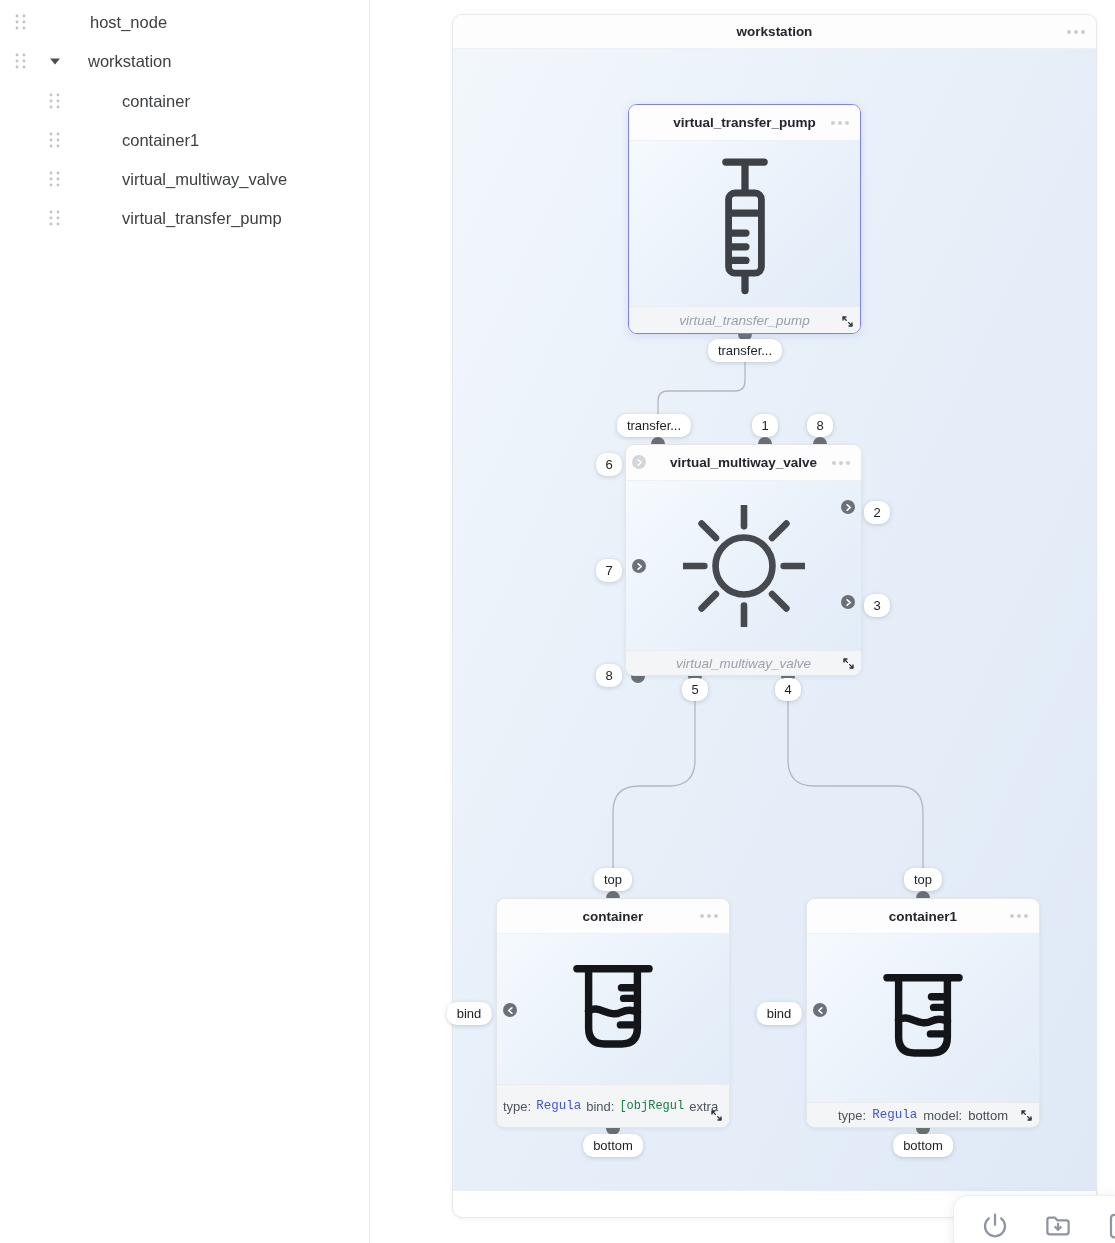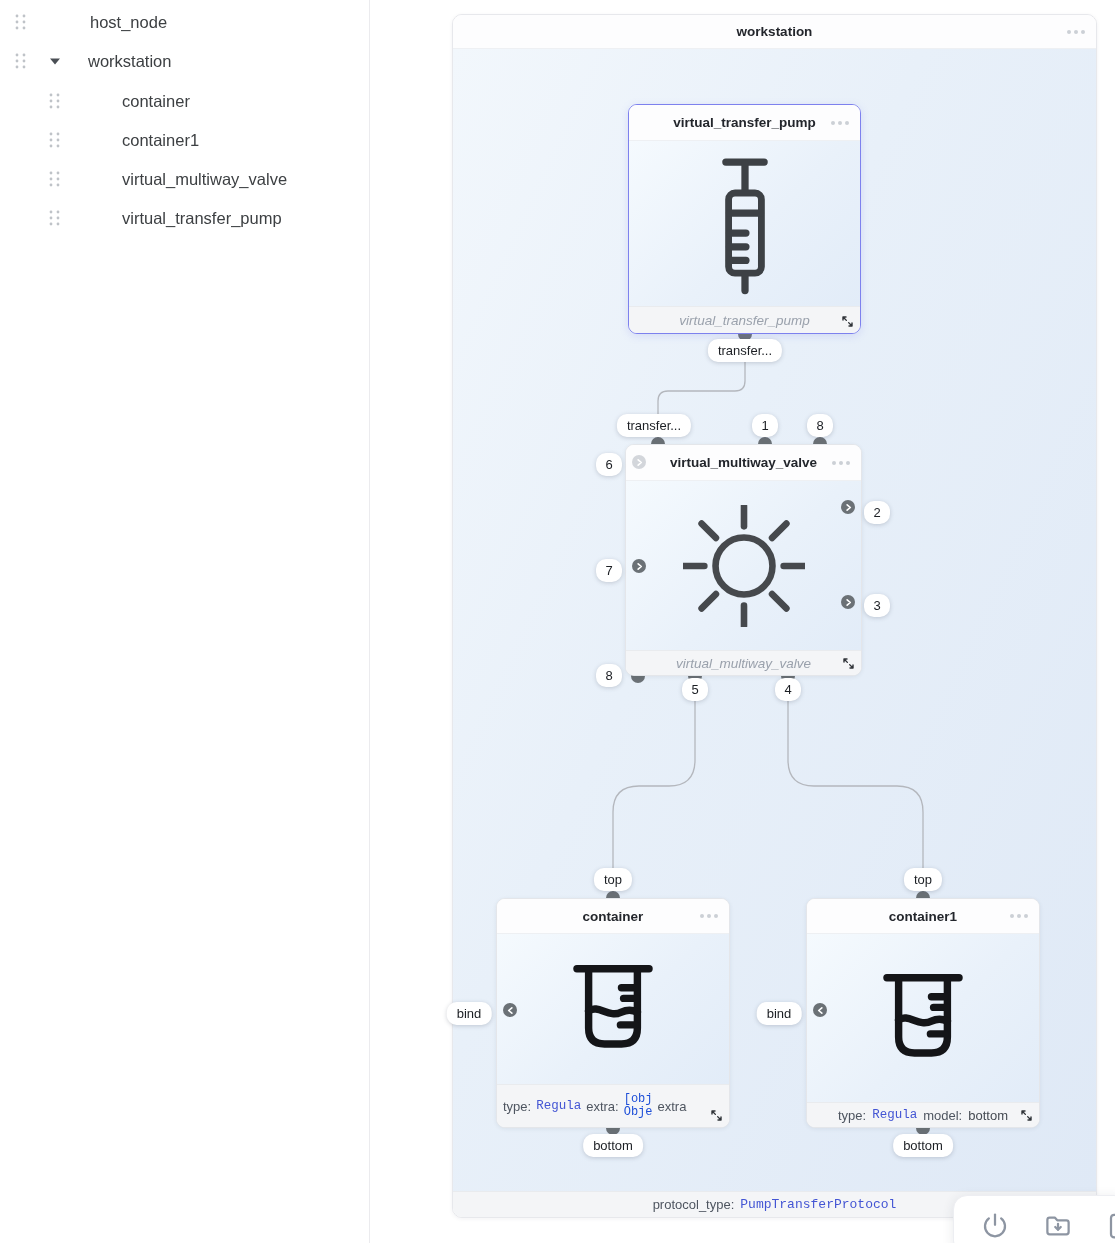--- a/index.html
+++ b/index.html
@@ -61,22 +61,22 @@
 
   #node-container { left:496px; top:898px; width:234px; height:230px; }
   #node-container .node-header, #node-container1 .node-header { height:35px; }
   #node-container .node-body { top:35px; bottom:43px; }
   #node-container .node-footer { height:43px; gap:5px; padding:0 6px; white-space:nowrap; overflow:hidden; justify-content:flex-start; }
 
   #node-container1 { left:806px; top:898px; width:234px; height:230px; }
   #node-container1 .node-body { top:35px; bottom:25px; }
   #node-container1 .node-footer { height:25px; gap:6px; white-space:nowrap; overflow:hidden; }
 
-  .mono-stack { display:inline-flex; flex-direction:column; line-height:1.08;
-    font-family:"Liberation Mono", monospace; font-size:12px; color:#1d4ed8; }
+  .mono-stack { display:inline-flex; flex-direction:row; line-height:1.08;
+    font-family:"Liberation Mono", monospace; font-size:12px; color:#15803d; }
 
   
   .port-bump { position:absolute; width:14px; height:14px; border-radius:50%; background:#6b7176;
     transform:translate(-50%,-50%); z-index:2; }
   .port-dot { position:absolute; width:14px; height:14px; border-radius:50%; background:#6b7176;
     transform:translate(-50%,-50%); z-index:4; display:flex; align-items:center; justify-content:center; }
   .port-dot.light { background:#d3d6db; }
   .pill { position:absolute; transform:translateX(-50%); background:#fff; border-radius:10px;
     box-shadow:0 1px 4px rgba(70,80,100,.25); font-size:13px; color:#1c1f24;
     padding:4px 10px; white-space:nowrap; text-align:center; z-index:5; }
@@ -195,24 +195,20 @@
 <div id="panel">
   <div id="panel-header">
     <span id="panel-title">workstation</span>
     <span class="menu-btn dots">
           <i></i>
           <i></i>
           <i></i>
         </span>
   </div>
   <div id="panel-body"></div>
-  <div id="panel-footer">
-    <span class="field-label">protocol_type:</span>
-    <span class="mono-val" style="font-size:13px;">PumpTransferProtocol</span>
-  </div>
 </div>
 
 <svg id="edges">
   <path d="M745 334 V381 Q745 391 735 391 H668 Q658 391 658 401 V443"></path>
   <path d="M695 678 V760 Q695 786 669 786 H639 Q613 786 613 812 V896"></path>
   <path d="M788 678 V760 Q788 786 814 786 H897 Q923 786 923 812 V896"></path>
 </svg>
 
 <span class="port-bump" style="left:745px; top:334px;"></span>
 <span class="port-bump" style="left:658px; top:444px;"></span>
@@ -327,24 +323,24 @@
       <path d="M27 14 V68 Q27 83 42 83 H58 Q73 83 73 68 V14"></path>
       <path d="M27 52 C36 45 46 59 58 53 C64 50 69 51 73 53"></path>
       <path d="M58 30 H71"></path>
       <path d="M60 40 H72"></path>
       <path d="M57 65 H71"></path>
     </svg>
   </div>
   <div class="node-footer">
     <span class="field-label">type:</span>
     <span class="mono-val">Regula</span>
-    <span class="field-label">extra:</span>
+    <span class="field-label">bind:</span>
     <span class="mono-stack">
       <span>[obj</span>
-      <span>Obje</span>
+      <span>Regul</span>
     </span>
     <span class="field-label">extra</span>
     <span class="resize-handle">
       <svg width="15" height="15" viewBox="0 0 16 16" fill="none" stroke="#2f3338" stroke-width="1.5" stroke-linecap="round" stroke-linejoin="round">
         <path d="M3.2 6.4 V3.2 H6.4 M3.2 3.2 L6.8 6.8"></path>
         <path d="M12.8 9.6 V12.8 H9.6 M12.8 12.8 L9.2 9.2"></path>
       </svg>
     </span>
   </div>
 </div>

